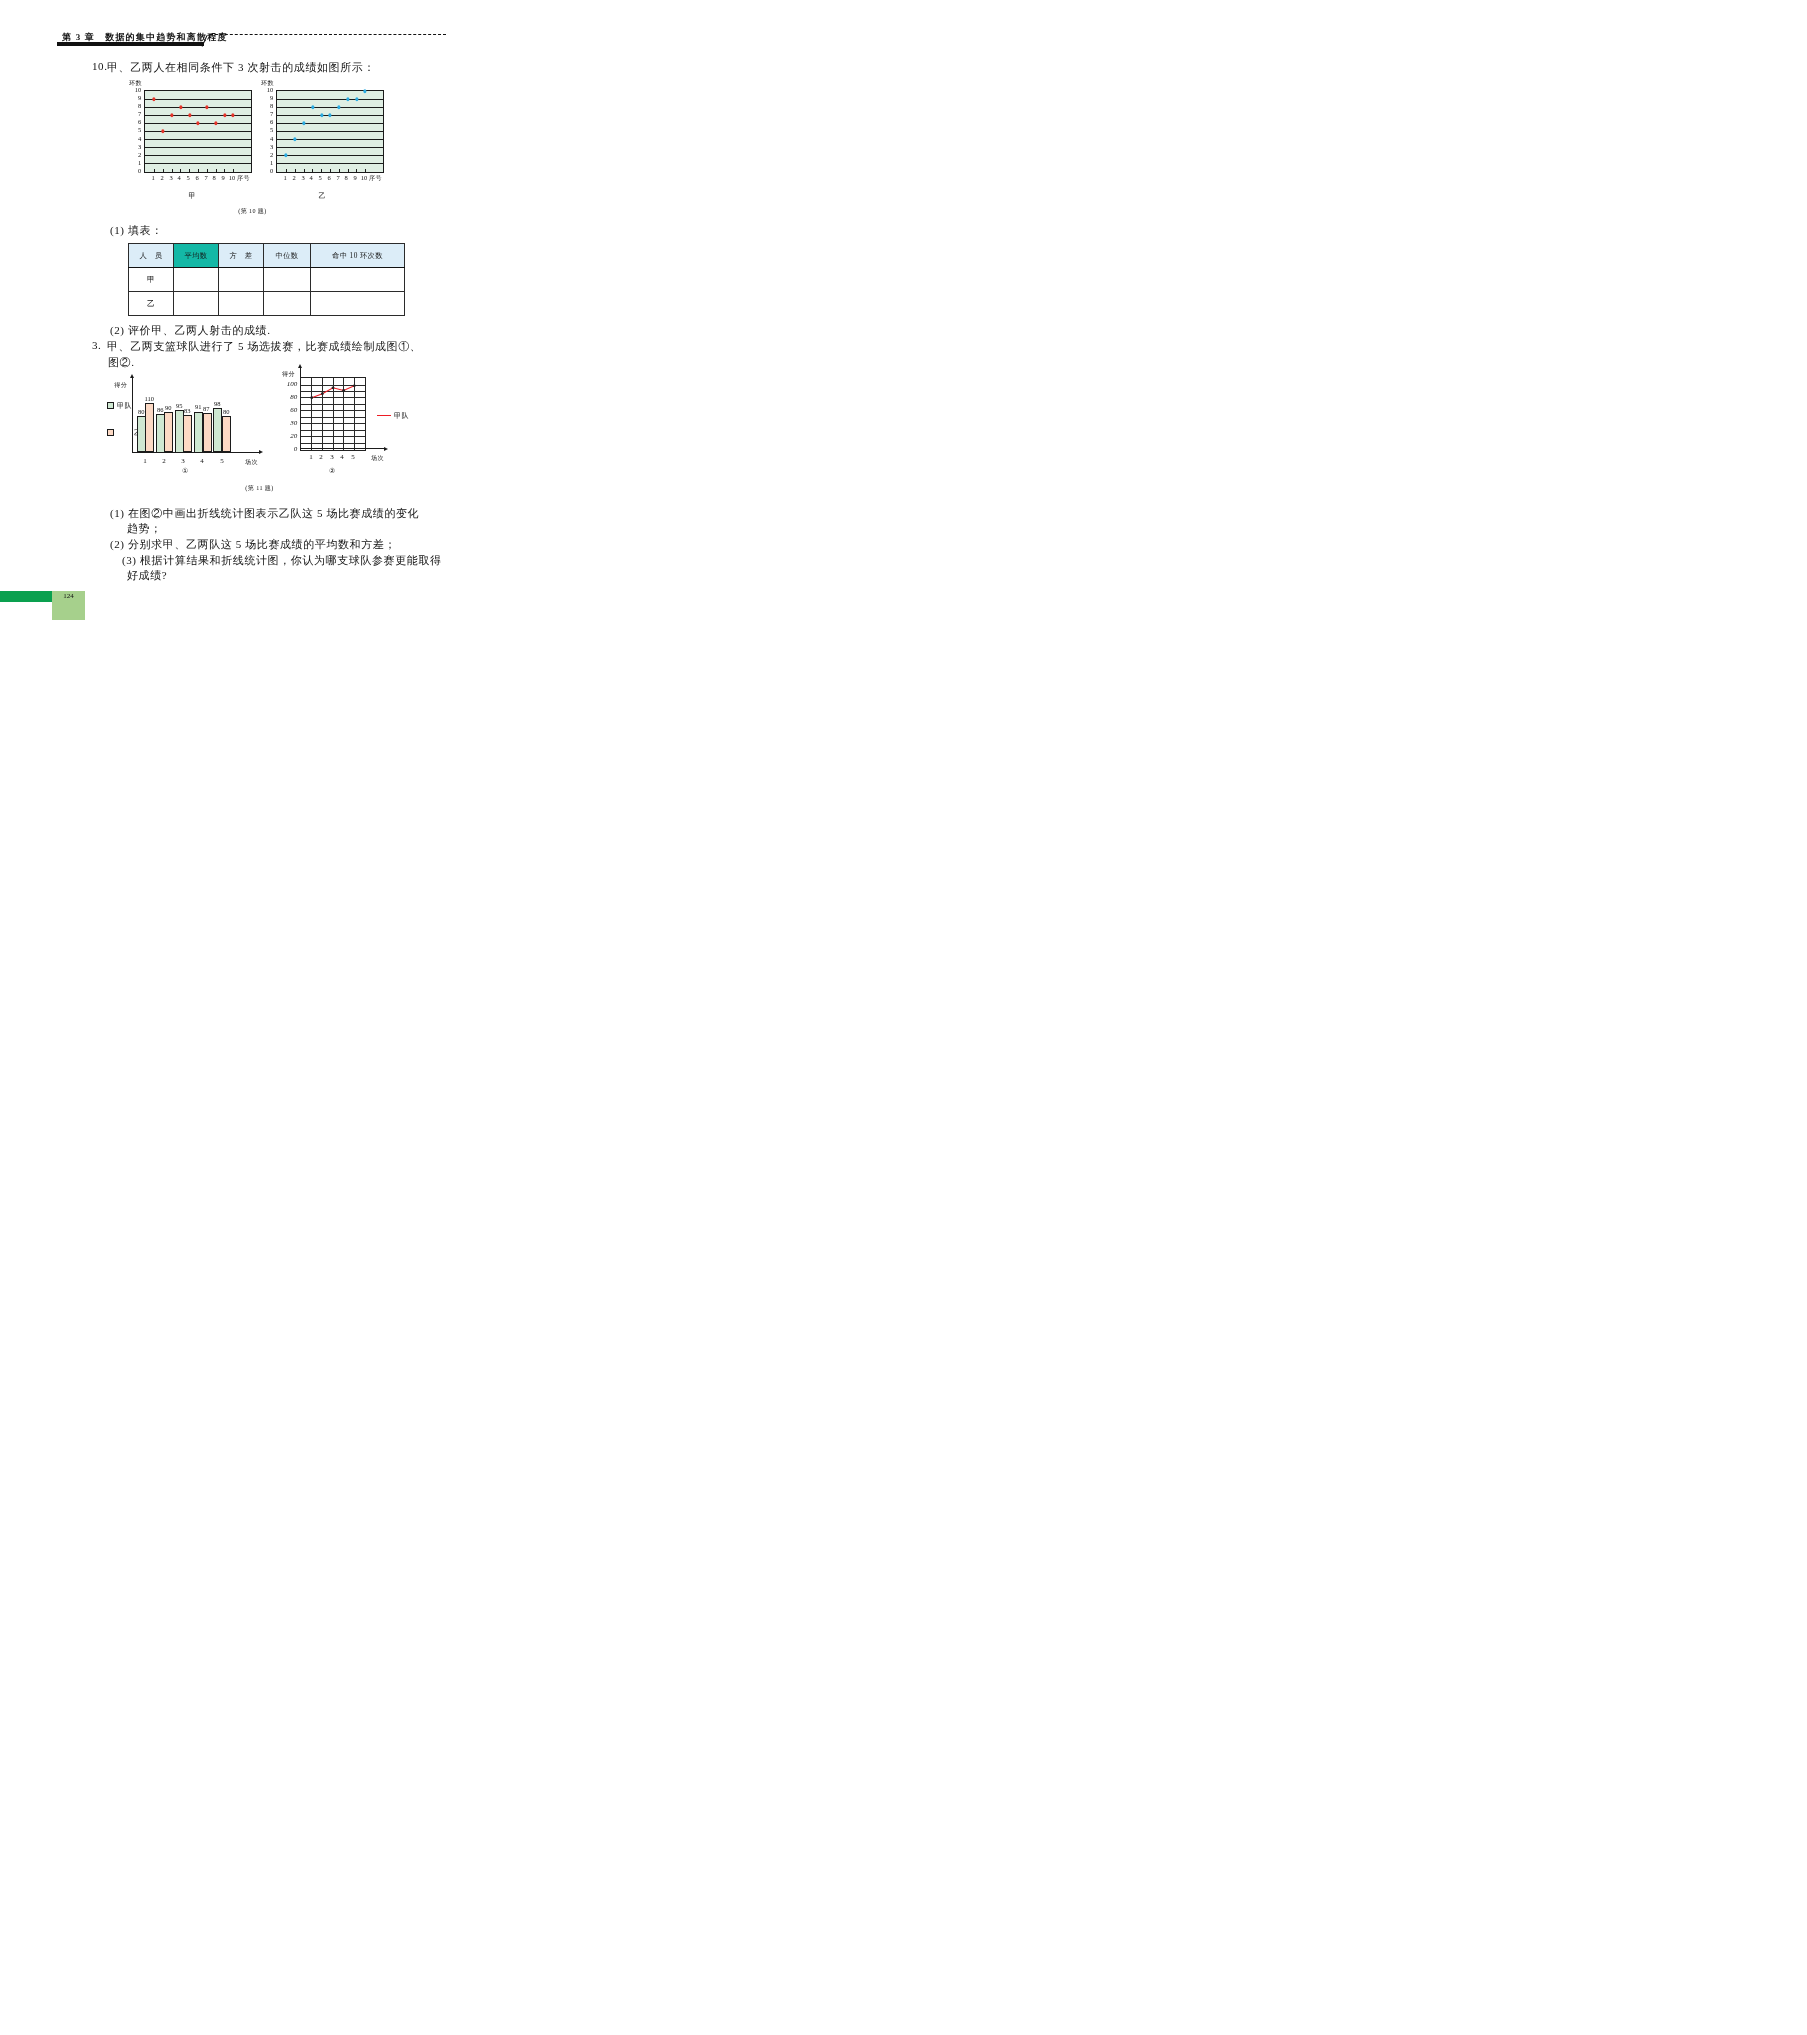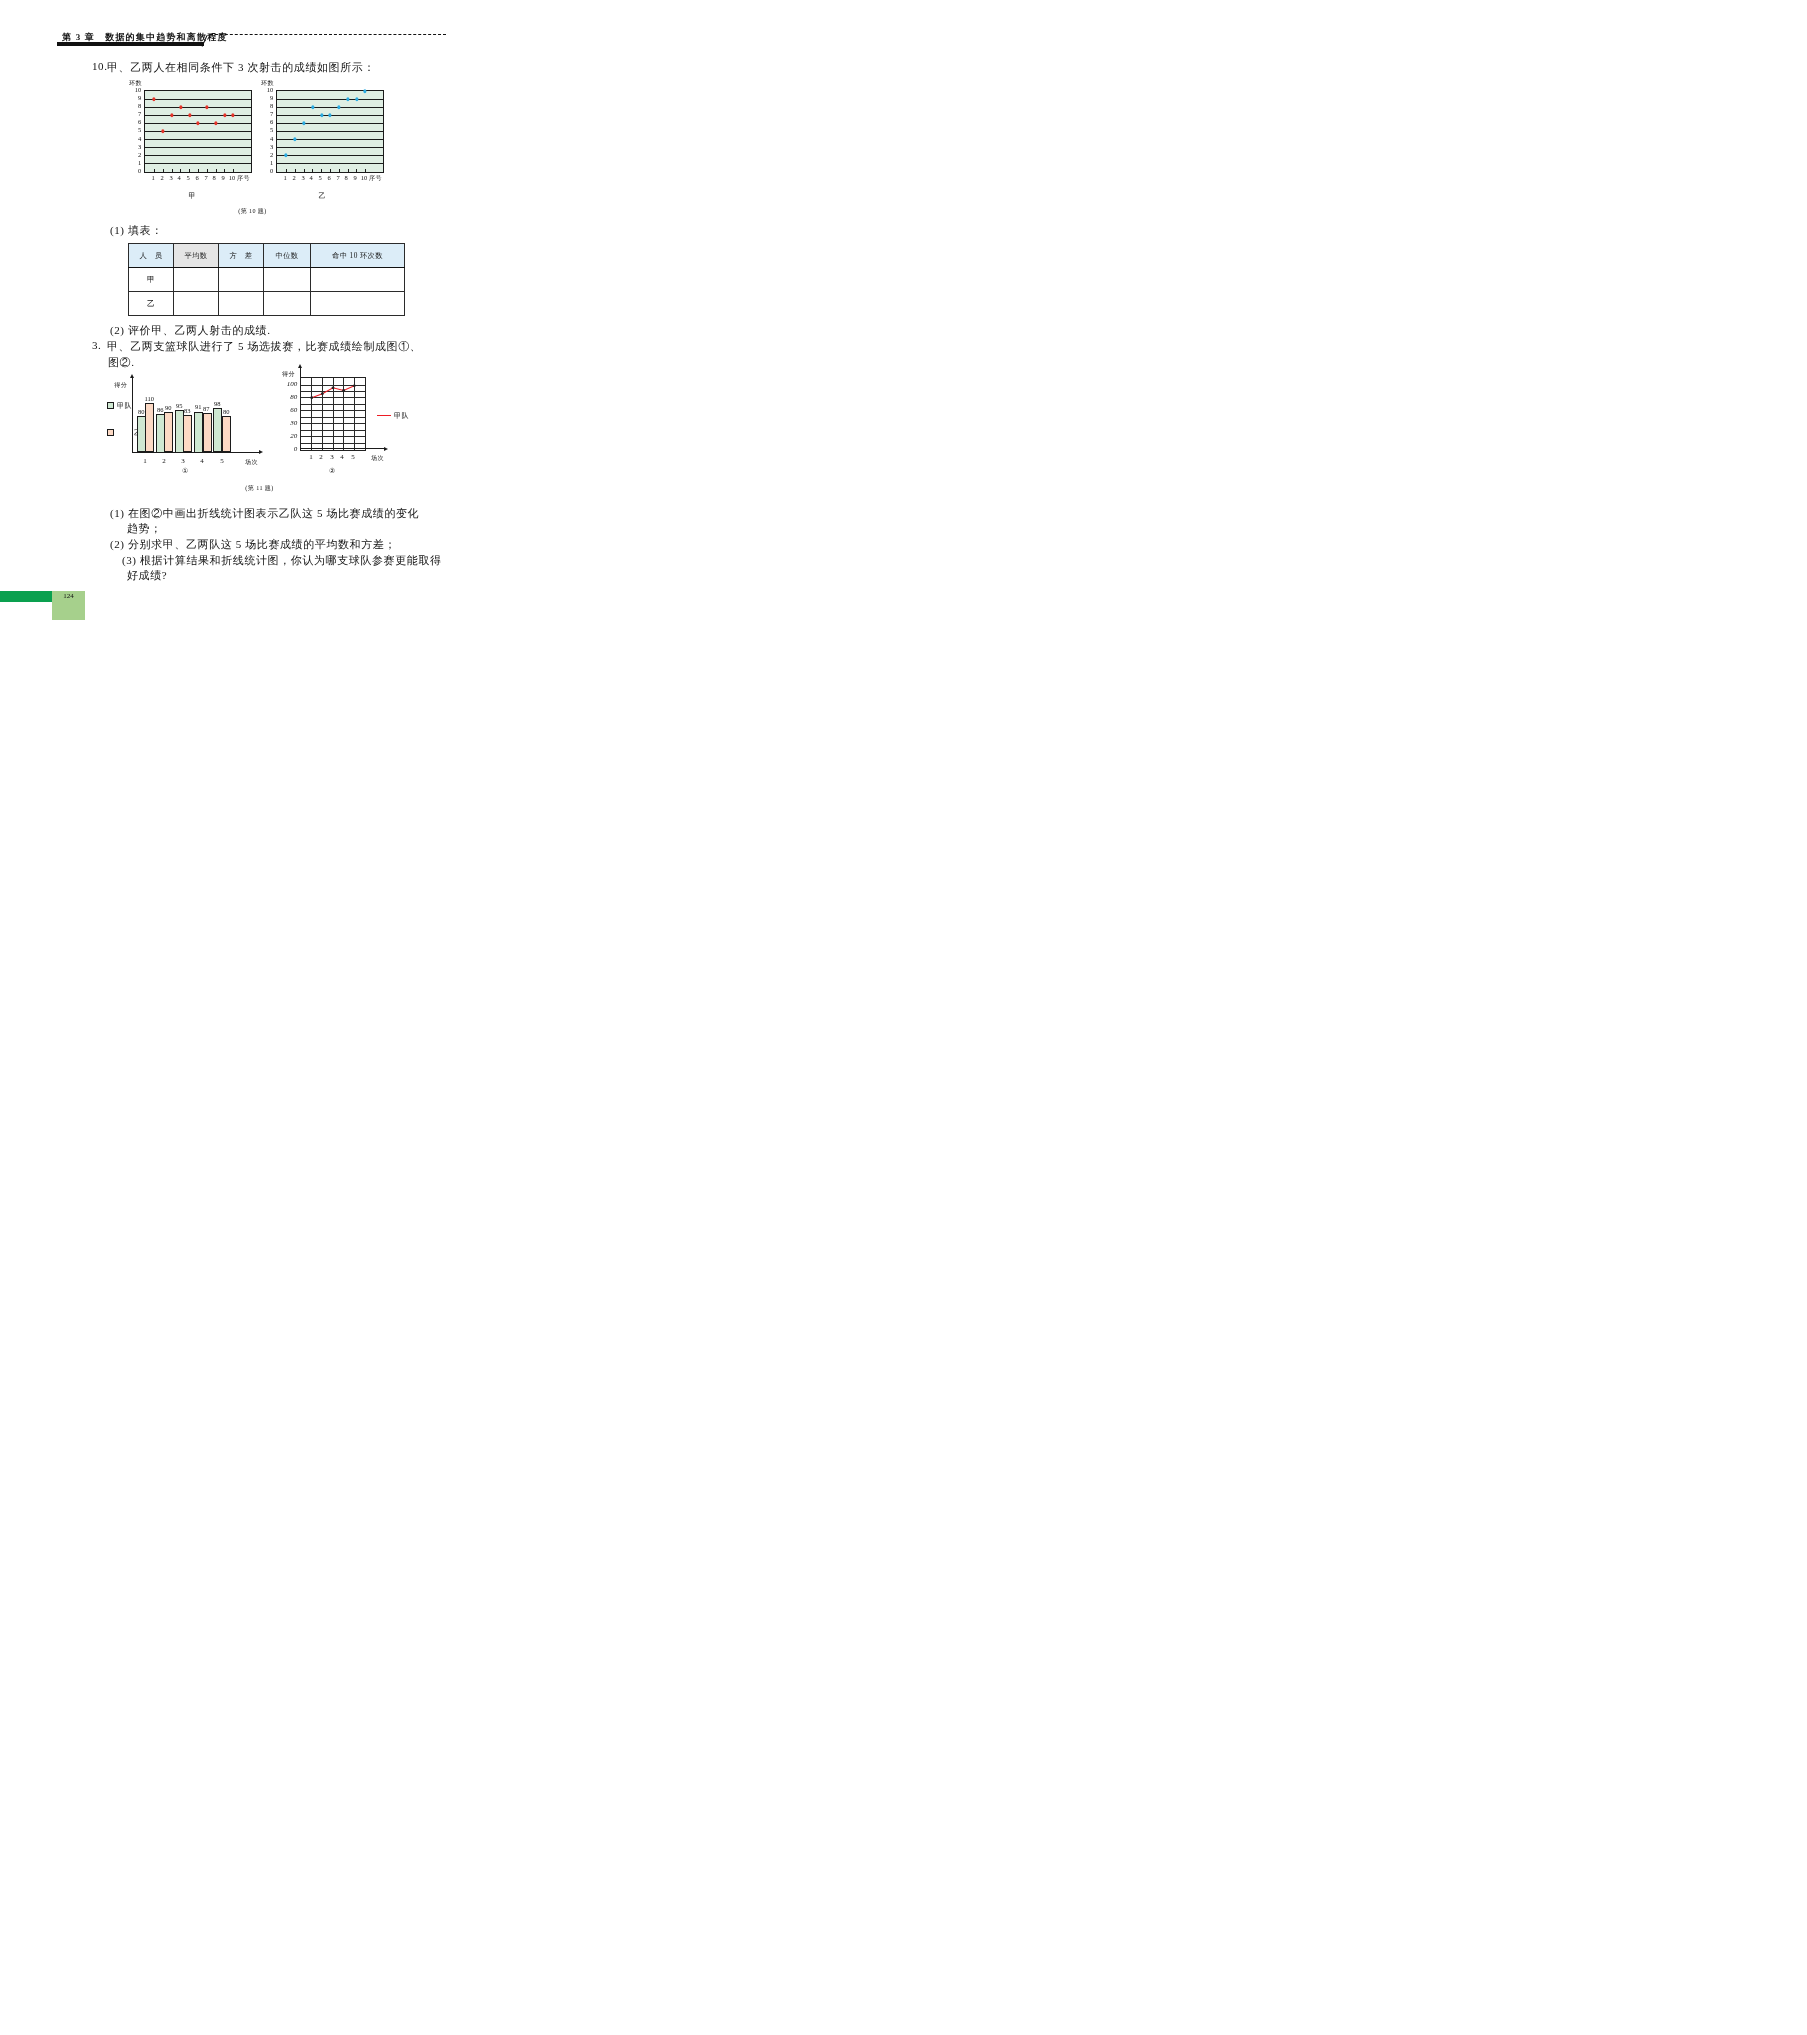--- a/index.html
+++ b/index.html
@@ -199,21 +199,21 @@
     <colgroup>
       <col style="width:45px">
         <col style="width:45px">
         <col style="width:45px">
       <col style="width:47px">
         <col style="width:94px">
     </colgroup>
     <thead>
       <tr>
         <th style="background: rgb(220, 237, 248);">人　员</th>
-        <th style="background: #e5e5e5;">平均数</th>
+        <th style="background: #14b8a6;">平均数</th>
         <th style="background: rgb(220, 237, 248);">方　差</th>
         <th style="background: rgb(220, 237, 248);">中位数</th>
         <th style="background: rgb(220, 237, 248);">命中 10 环次数</th>
       </tr>
     </thead>
     <tbody>
       <tr>
         <td class="rowlab">甲</td>
         <td></td>
         <td></td>

